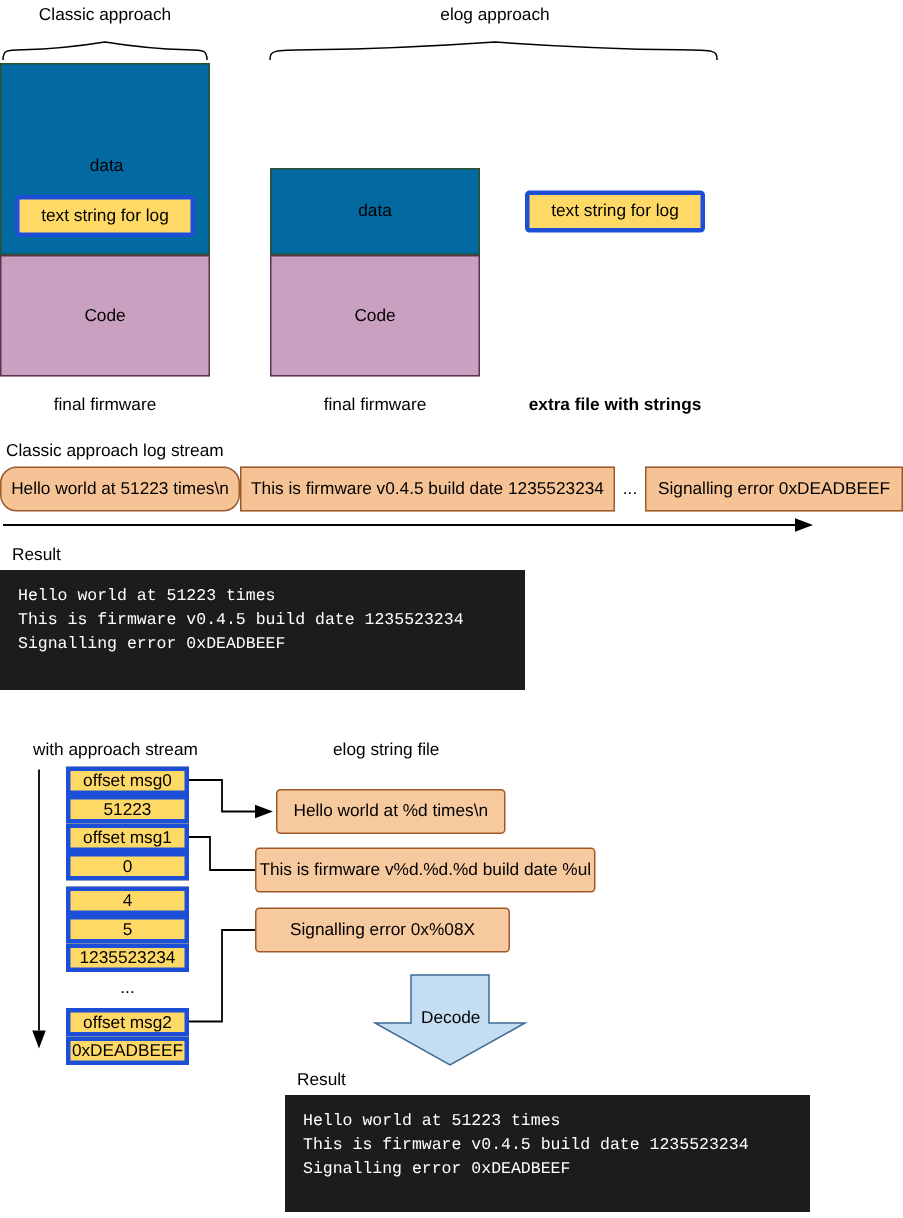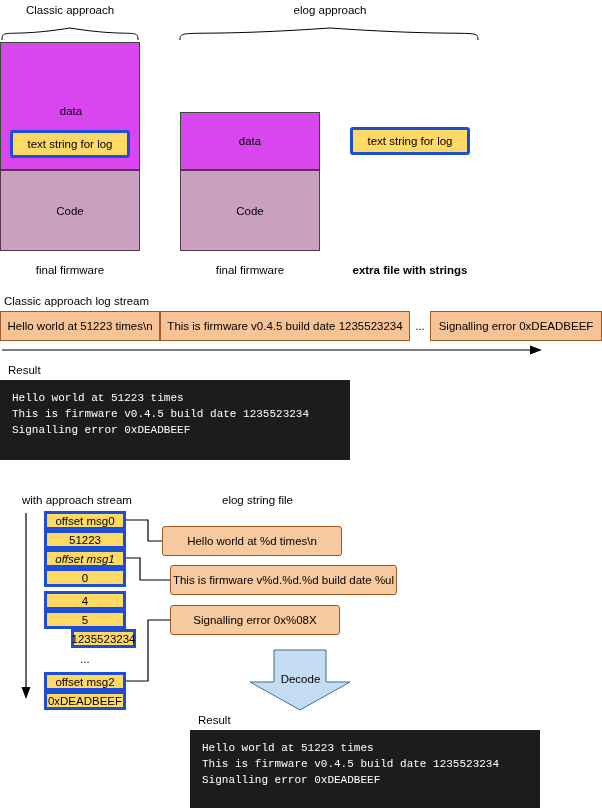--- a/index.html
+++ b/index.html
@@ -6,21 +6,21 @@
   body{
     width:602px;height:812px;position:relative;background:#ffffff;
     font-family:"Liberation Sans", sans-serif;
     color:#000000;
     overflow:hidden;
   }
   .abs{position:absolute;}
   .lbl{font-size:11.5px;color:#000;white-space:nowrap;}
   .ctr{text-align:center;}
   .box{box-sizing:border-box;display:flex;align-items:center;justify-content:center;}
-  .green{background:#d946ef;border:1px solid #2f4f2f;}
+  .green{background:#0369a1;border:1px solid #2f4f2f;}
   .purple{background:#c9a0c0;border:1px solid #5a3550;}
   .yellow{background:#ffd966;border:3px solid #1d4ed8;}
   .orange{background:#f5c396;border:1px solid #9a5a2a;}
   .orange2{background:#f7c99e;border:1px solid #a05a28;}
   .term{background:#1c1c1c;color:#ffffff;font-family:"Liberation Mono", monospace;font-size:11px;line-height:16px;padding:10px 12px;box-sizing:border-box;white-space:pre;}
   svg{overflow:visible;}
   .strm{font-size:11.5px;}
 </style>
 </head>
 <body>
@@ -54,21 +54,21 @@
 </div>
 <div class="abs lbl ctr" style="left:180px;top:264px;width:140px;">final firmware</div>
 
 <div class="abs box yellow" style="left:350px;top:127px;width:120px;height:28px;border-radius:3px;">
   <span class="lbl">text string for log</span>
 </div>
 <div class="abs lbl ctr" style="left:330px;top:264px;width:160px;font-weight:bold;">extra file with strings</div>
 
 <div class="abs lbl" style="left:4px;top:295px;">Classic approach log stream</div>
 
-<div class="abs box orange" style="left:0px;top:311px;width:160px;height:30px;">
+<div class="abs box orange" style="left:0px;top:311px;width:160px;height:30px;border-radius:11px;">
   <span class="strm">Hello world at 51223 times\n</span>
 </div>
 <div class="abs box orange" style="left:160px;top:311px;width:250px;height:30px;">
   <span class="strm">This is firmware v0.4.5 build date 1235523234</span>
 </div>
 <div class="abs box" style="left:410px;top:311px;width:20px;height:30px;">
   <span class="strm">...</span>
 </div>
 <div class="abs box orange" style="left:430px;top:311px;width:172px;height:30px;">
   <span class="strm">Signalling error 0xDEADBEEF</span>
@@ -86,33 +86,33 @@
 
 <div class="abs lbl" style="left:22px;top:494px;">with approach stream</div>
 <div class="abs lbl" style="left:222px;top:494px;">elog string file</div>
 
 <div class="abs box yellow" style="left:44px;top:511px;width:82px;height:19px;">
   <span class="strm">offset msg0</span>
 </div>
 <div class="abs box yellow" style="left:44px;top:530px;width:82px;height:19px;">
   <span class="strm">51223</span>
 </div>
-<div class="abs box yellow" style="left:44px;top:549px;width:82px;height:19px;font-style:italic;">
+<div class="abs box yellow" style="left:44px;top:549px;width:82px;height:19px;">
   <span class="strm">offset msg1</span>
 </div>
 <div class="abs box yellow" style="left:44px;top:568px;width:82px;height:19px;">
   <span class="strm">0</span>
 </div>
 <div class="abs box yellow" style="left:44px;top:591px;width:82px;height:19px;">
   <span class="strm">4</span>
 </div>
 <div class="abs box yellow" style="left:44px;top:610px;width:82px;height:19px;">
   <span class="strm">5</span>
 </div>
-<div class="abs box yellow" style="left:44px;top:629px;width:65px;height:19px;margin-left:27px;">
+<div class="abs box yellow" style="left:44px;top:629px;width:82px;height:19px;">
   <span class="strm">1235523234</span>
 </div>
 <div class="abs box" style="left:44px;top:650px;width:82px;height:17px;">
   <span class="strm">...</span>
 </div>
 <div class="abs box yellow" style="left:44px;top:672px;width:82px;height:19px;align-items:flex-end;">
   <span class="strm">offset msg2</span>
 </div>
 <div class="abs box yellow" style="left:44px;top:691px;width:82px;height:19px;">
   <span class="strm">0xDEADBEEF</span>
@@ -128,21 +128,21 @@
   <path d="M0,15 L22,15 L22,36 L44,36" fill="none" stroke="#000" stroke-width="1.2"></path>
   <polygon points="56,36 44,31.5 44,40.5" fill="#000"></polygon>
 
   <path d="M0,53 L14,53 L14,75 L44,75" fill="none" stroke="#000" stroke-width="1.2"></path>
   <polygon points="56,75 44,70.5 44,79.5" fill="#000"></polygon>
 
   <path d="M0,176 L22,176 L22,115 L44,115" fill="none" stroke="#000" stroke-width="1.2"></path>
   <polygon points="56,115 44,110.5 44,119.5" fill="#000"></polygon>
 </svg>
 
-<div class="abs box orange2" style="left:162px;top:526px;width:180px;height:30px;border-radius:3px;">
+<div class="abs box orange2" style="left:184px;top:526px;width:153px;height:30px;border-radius:3px;">
   <span class="strm">Hello world at %d times\n</span>
 </div>
 <div class="abs box orange2" style="left:170px;top:565px;width:227px;height:30px;border-radius:3px;">
   <span class="strm">This is firmware v%d.%d.%d build date %ul</span>
 </div>
 <div class="abs box orange2" style="left:170px;top:605px;width:170px;height:30px;border-radius:3px;">
   <span class="strm">Signalling error 0x%08X</span>
 </div>
 
 <svg class="abs" style="left:248px;top:650px;" width="105" height="62">

